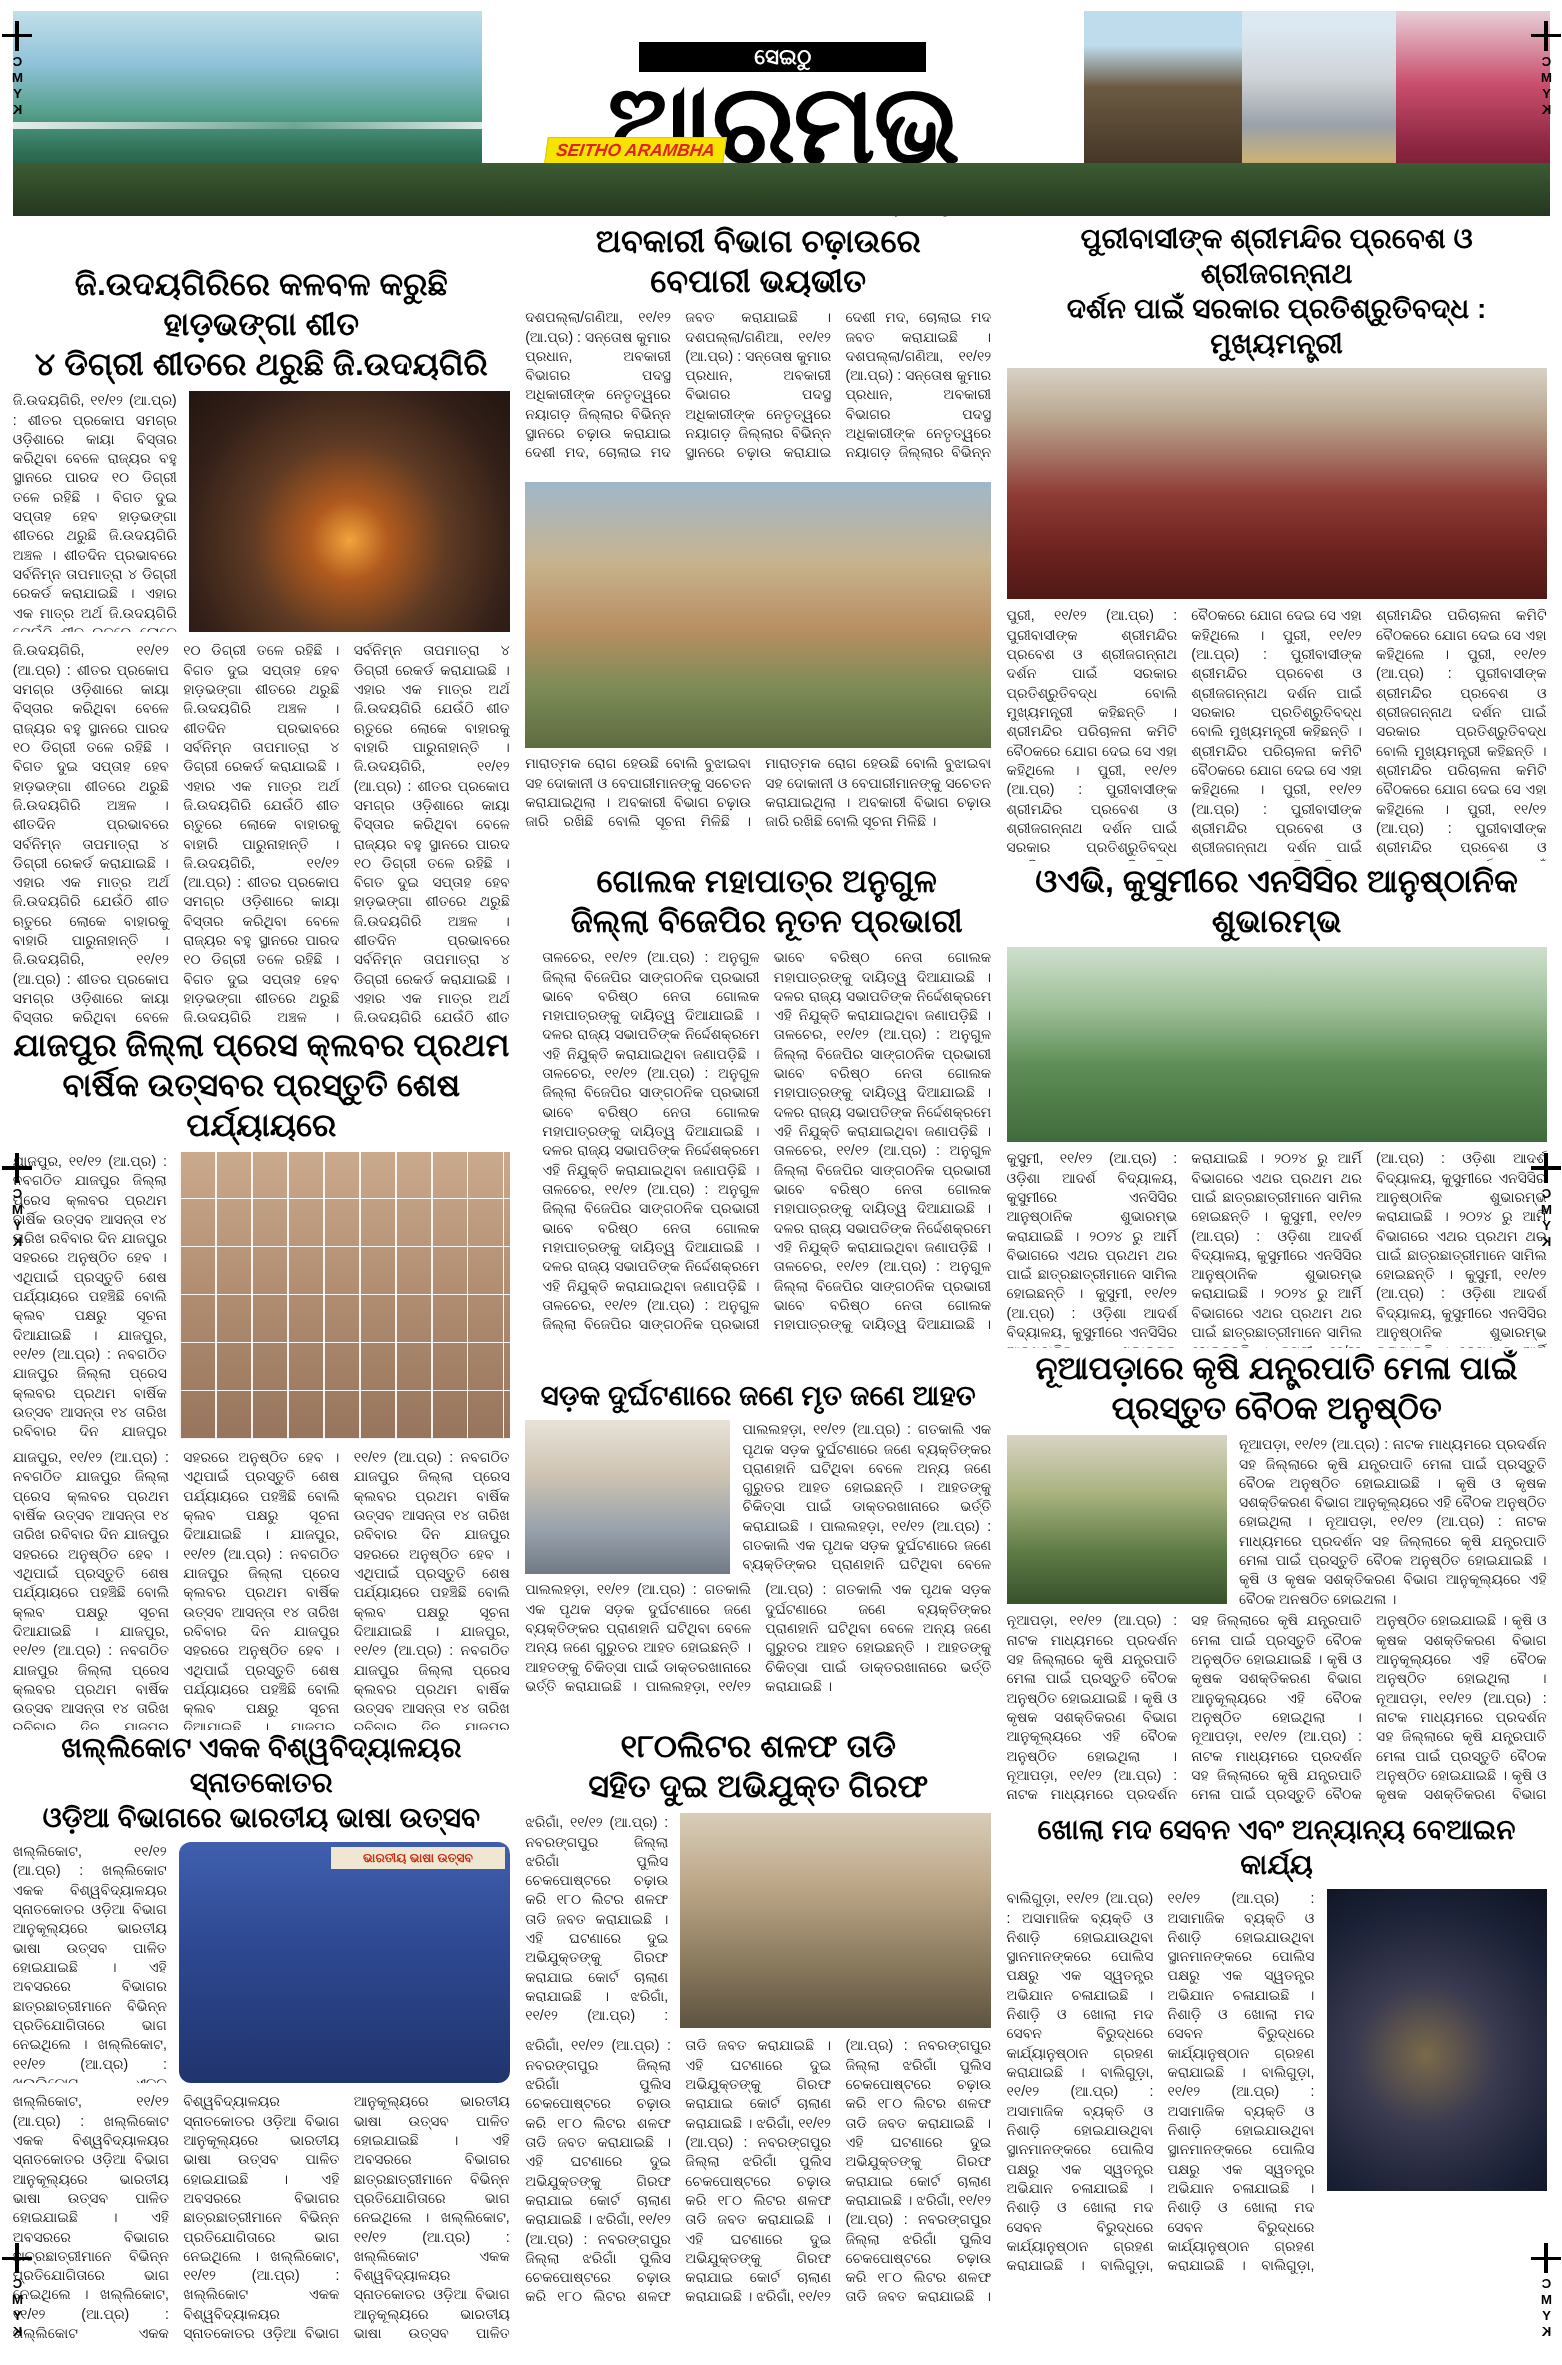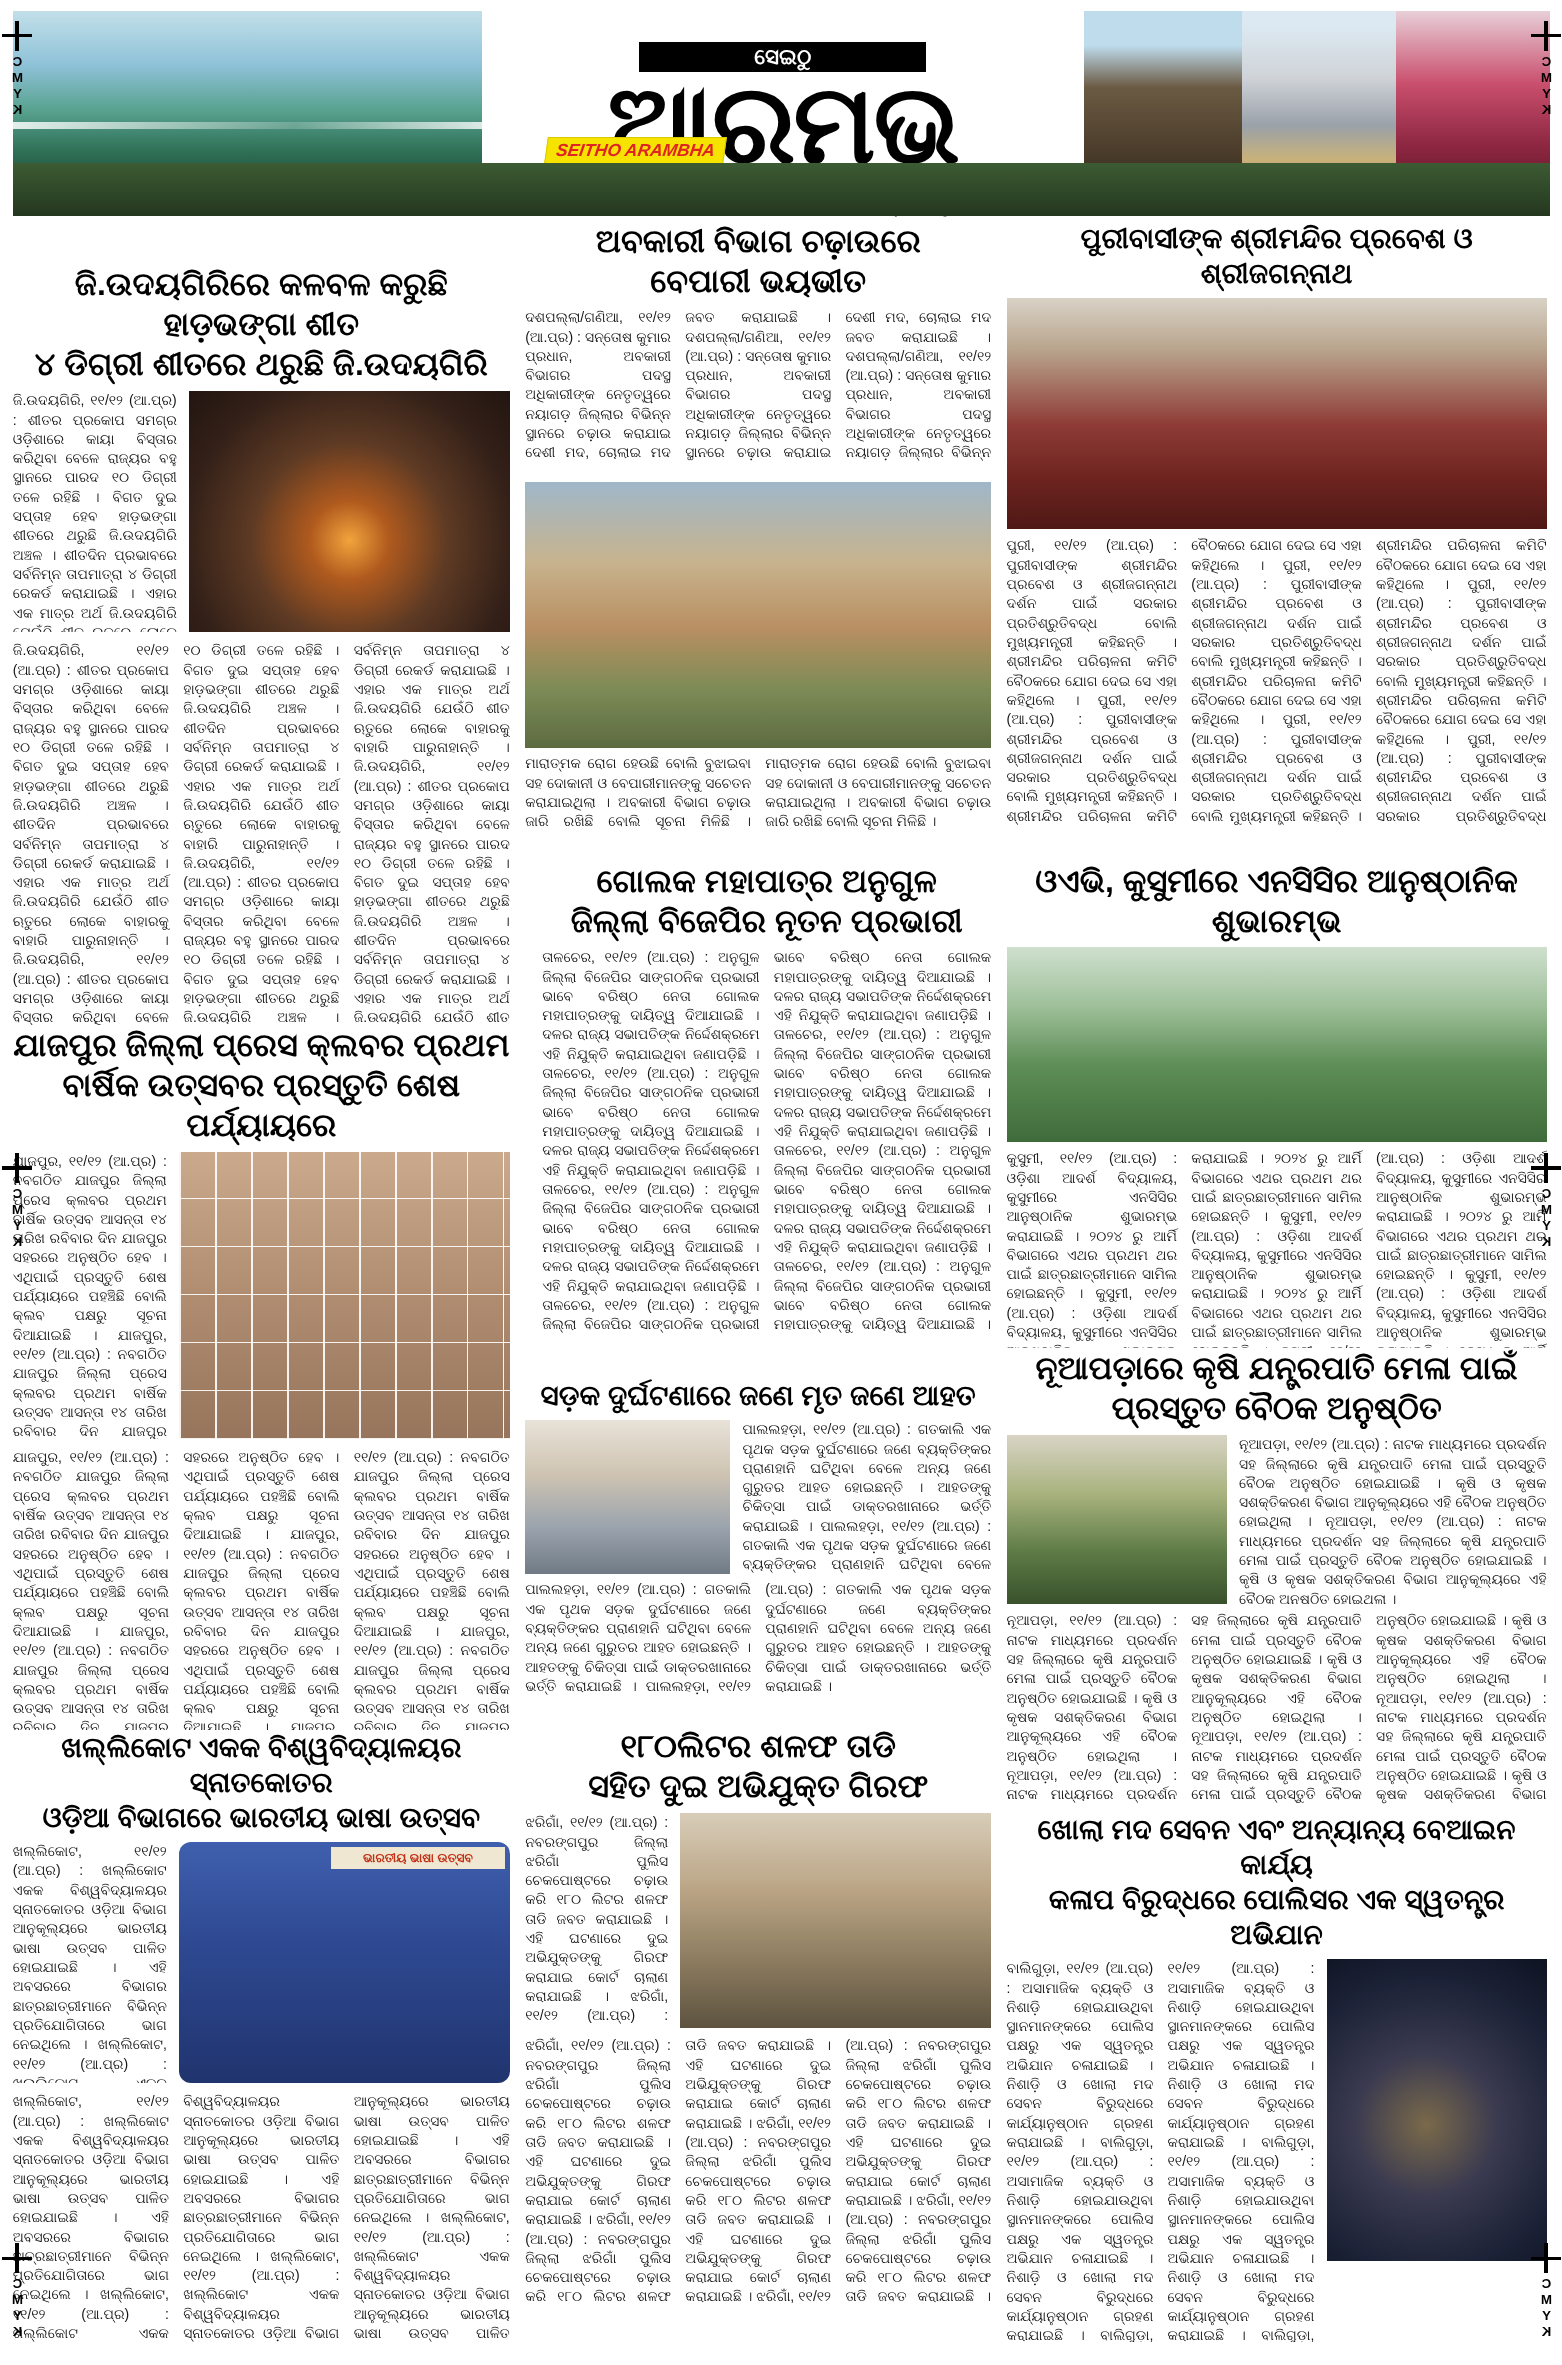--- a/index.html
+++ b/index.html
@@ -189,20 +189,21 @@
         </div>
         <div class="body cols-3" style="height:277px; margin-top:8.2px;">ଝରିଗାଁ, ୧୧/୧୨ (ଆ.ପ୍ର) : ନବରଙ୍ଗପୁର ଜିଲ୍ଲା ଝରିଗାଁ ପୁଲିସ ଚେକପୋଷ୍ଟରେ ଚଢ଼ାଉ କରି ୧୮୦ ଲିଟର ଶଳଫ ତାଡି ଜବତ କରାଯାଇଛି । ଏହି ଘଟଣାରେ ଦୁଇ ଅଭିଯୁକ୍ତଙ୍କୁ ଗିରଫ କରାଯାଇ କୋର୍ଟ ଚାଲାଣ କରାଯାଇଛି । ଝରିଗାଁ, ୧୧/୧୨ (ଆ.ପ୍ର) : ନବରଙ୍ଗପୁର ଜିଲ୍ଲା ଝରିଗାଁ ପୁଲିସ ଚେକପୋଷ୍ଟରେ ଚଢ଼ାଉ କରି ୧୮୦ ଲିଟର ଶଳଫ ତାଡି ଜବତ କରାଯାଇଛି । ଏହି ଘଟଣାରେ ଦୁଇ ଅଭିଯୁକ୍ତଙ୍କୁ ଗିରଫ କରାଯାଇ କୋର୍ଟ ଚାଲାଣ କରାଯାଇଛି । ଝରିଗାଁ, ୧୧/୧୨ (ଆ.ପ୍ର) : ନବରଙ୍ଗପୁର ଜିଲ୍ଲା ଝରିଗାଁ ପୁଲିସ ଚେକପୋଷ୍ଟରେ ଚଢ଼ାଉ କରି ୧୮୦ ଲିଟର ଶଳଫ ତାଡି ଜବତ କରାଯାଇଛି । ଏହି ଘଟଣାରେ ଦୁଇ ଅଭିଯୁକ୍ତଙ୍କୁ ଗିରଫ କରାଯାଇ କୋର୍ଟ ଚାଲାଣ କରାଯାଇଛି । ଝରିଗାଁ, ୧୧/୧୨ (ଆ.ପ୍ର) : ନବରଙ୍ଗପୁର ଜିଲ୍ଲା ଝରିଗାଁ ପୁଲିସ ଚେକପୋଷ୍ଟରେ ଚଢ଼ାଉ କରି ୧୮୦ ଲିଟର ଶଳଫ ତାଡି ଜବତ କରାଯାଇଛି । ଏହି ଘଟଣାରେ ଦୁଇ ଅଭିଯୁକ୍ତଙ୍କୁ ଗିରଫ କରାଯାଇ କୋର୍ଟ ଚାଲାଣ କରାଯାଇଛି । ଝରିଗାଁ, ୧୧/୧୨ (ଆ.ପ୍ର) : ନବରଙ୍ଗପୁର ଜିଲ୍ଲା ଝରିଗାଁ ପୁଲିସ ଚେକପୋଷ୍ଟରେ ଚଢ଼ାଉ କରି ୧୮୦ ଲିଟର ଶଳଫ ତାଡି ଜବତ କରାଯାଇଛି । ଏହି ଘଟଣାରେ ଦୁଇ ଅଭିଯୁକ୍ତଙ୍କୁ ଗିରଫ କରାଯାଇ କୋର୍ଟ ଚାଲାଣ କରାଯାଇଛି ।</div>
       </article>
 
     </section>
 
     <section class="col col-right">
 
       <article style="height:640px;">
         <h1 class="hl hl-56">ପୁରୀବାସୀଙ୍କ ଶ୍ରୀମନ୍ଦିର ପ୍ରବେଶ ଓ ଶ୍ରୀଜଗନ୍ନାଥ</h1>
+        <h1 class="hl hl-56">ଦର୍ଶନ ପାଇଁ ସରକାର ପ୍ରତିଶ୍ରୁତିବଦ୍ଧ : ମୁଖ୍ୟମନ୍ତ୍ରୀ</h1>
         <div class="photo ph-cm" style="width:100%; height:231px; margin-top:7.2px;"></div>
         <div class="body cols-3" style="height:302px; margin-top:7.2px;">ପୁରୀ, ୧୧/୧୨ (ଆ.ପ୍ର) : ପୁରୀବାସୀଙ୍କ ଶ୍ରୀମନ୍ଦିର ପ୍ରବେଶ ଓ ଶ୍ରୀଜଗନ୍ନାଥ ଦର୍ଶନ ପାଇଁ ସରକାର ପ୍ରତିଶ୍ରୁତିବଦ୍ଧ ବୋଲି ମୁଖ୍ୟମନ୍ତ୍ରୀ କହିଛନ୍ତି । ଶ୍ରୀମନ୍ଦିର ପରିଚାଳନା କମିଟି ବୈଠକରେ ଯୋଗ ଦେଇ ସେ ଏହା କହିଥିଲେ । ପୁରୀ, ୧୧/୧୨ (ଆ.ପ୍ର) : ପୁରୀବାସୀଙ୍କ ଶ୍ରୀମନ୍ଦିର ପ୍ରବେଶ ଓ ଶ୍ରୀଜଗନ୍ନାଥ ଦର୍ଶନ ପାଇଁ ସରକାର ପ୍ରତିଶ୍ରୁତିବଦ୍ଧ ବୋଲି ମୁଖ୍ୟମନ୍ତ୍ରୀ କହିଛନ୍ତି । ଶ୍ରୀମନ୍ଦିର ପରିଚାଳନା କମିଟି ବୈଠକରେ ଯୋଗ ଦେଇ ସେ ଏହା କହିଥିଲେ । ପୁରୀ, ୧୧/୧୨ (ଆ.ପ୍ର) : ପୁରୀବାସୀଙ୍କ ଶ୍ରୀମନ୍ଦିର ପ୍ରବେଶ ଓ ଶ୍ରୀଜଗନ୍ନାଥ ଦର୍ଶନ ପାଇଁ ସରକାର ପ୍ରତିଶ୍ରୁତିବଦ୍ଧ ବୋଲି ମୁଖ୍ୟମନ୍ତ୍ରୀ କହିଛନ୍ତି । ଶ୍ରୀମନ୍ଦିର ପରିଚାଳନା କମିଟି ବୈଠକରେ ଯୋଗ ଦେଇ ସେ ଏହା କହିଥିଲେ । ପୁରୀ, ୧୧/୧୨ (ଆ.ପ୍ର) : ପୁରୀବାସୀଙ୍କ ଶ୍ରୀମନ୍ଦିର ପ୍ରବେଶ ଓ ଶ୍ରୀଜଗନ୍ନାଥ ଦର୍ଶନ ପାଇଁ ସରକାର ପ୍ରତିଶ୍ରୁତିବଦ୍ଧ ବୋଲି ମୁଖ୍ୟମନ୍ତ୍ରୀ କହିଛନ୍ତି । ଶ୍ରୀମନ୍ଦିର ପରିଚାଳନା କମିଟି ବୈଠକରେ ଯୋଗ ଦେଇ ସେ ଏହା କହିଥିଲେ । ପୁରୀ, ୧୧/୧୨ (ଆ.ପ୍ର) : ପୁରୀବାସୀଙ୍କ ଶ୍ରୀମନ୍ଦିର ପ୍ରବେଶ ଓ ଶ୍ରୀଜଗନ୍ନାଥ ଦର୍ଶନ ପାଇଁ ସରକାର ପ୍ରତିଶ୍ରୁତିବଦ୍ଧ ବୋଲି ମୁଖ୍ୟମନ୍ତ୍ରୀ କହିଛନ୍ତି । ଶ୍ରୀମନ୍ଦିର ପରିଚାଳନା କମିଟି ବୈଠକରେ ଯୋଗ ଦେଇ ସେ ଏହା କହିଥିଲେ । ପୁରୀ, ୧୧/୧୨ (ଆ.ପ୍ର) : ପୁରୀବାସୀଙ୍କ ଶ୍ରୀମନ୍ଦିର ପ୍ରବେଶ ଓ ଶ୍ରୀଜଗନ୍ନାଥ ଦର୍ଶନ ପାଇଁ ସରକାର ପ୍ରତିଶ୍ରୁତିବଦ୍ଧ ବୋଲି ମୁଖ୍ୟମନ୍ତ୍ରୀ କହିଛନ୍ତି । ଶ୍ରୀମନ୍ଦିର ପରିଚାଳନା କମିଟି ବୈଠକରେ ଯୋଗ ଦେଇ ସେ ଏହା କହିଥିଲେ ।</div>
       </article>
 
       <article style="height:487px;">
         <h1 class="hl hl-50">ଓଏଭି, କୁସୁମୀରେ ଏନସିସିର ଆନୁଷ୍ଠାନିକ ଶୁଭାରମ୍ଭ</h1>
         <div class="photo ph-ncc" style="width:100%; height:195px; margin-top:6.1px;"></div>
         <div class="body cols-3" style="height:231px; margin-top:7.2px;">କୁସୁମୀ, ୧୧/୧୨ (ଆ.ପ୍ର) : ଓଡ଼ିଶା ଆଦର୍ଶ ବିଦ୍ୟାଳୟ, କୁସୁମୀରେ ଏନସିସିର ଆନୁଷ୍ଠାନିକ ଶୁଭାରମ୍ଭ କରାଯାଇଛି । ୨୦୨୪ ରୁ ଆର୍ମି ବିଭାଗରେ ଏଥର ପ୍ରଥମ ଥର ପାଇଁ ଛାତ୍ରଛାତ୍ରୀମାନେ ସାମିଲ ହୋଇଛନ୍ତି । କୁସୁମୀ, ୧୧/୧୨ (ଆ.ପ୍ର) : ଓଡ଼ିଶା ଆଦର୍ଶ ବିଦ୍ୟାଳୟ, କୁସୁମୀରେ ଏନସିସିର ଆନୁଷ୍ଠାନିକ ଶୁଭାରମ୍ଭ କରାଯାଇଛି । ୨୦୨୪ ରୁ ଆର୍ମି ବିଭାଗରେ ଏଥର ପ୍ରଥମ ଥର ପାଇଁ ଛାତ୍ରଛାତ୍ରୀମାନେ ସାମିଲ ହୋଇଛନ୍ତି । କୁସୁମୀ, ୧୧/୧୨ (ଆ.ପ୍ର) : ଓଡ଼ିଶା ଆଦର୍ଶ ବିଦ୍ୟାଳୟ, କୁସୁମୀରେ ଏନସିସିର ଆନୁଷ୍ଠାନିକ ଶୁଭାରମ୍ଭ କରାଯାଇଛି । ୨୦୨୪ ରୁ ଆର୍ମି ବିଭାଗରେ ଏଥର ପ୍ରଥମ ଥର ପାଇଁ ଛାତ୍ରଛାତ୍ରୀମାନେ ସାମିଲ ହୋଇଛନ୍ତି । କୁସୁମୀ, ୧୧/୧୨ (ଆ.ପ୍ର) : ଓଡ଼ିଶା ଆଦର୍ଶ ବିଦ୍ୟାଳୟ, କୁସୁମୀରେ ଏନସିସିର ଆନୁଷ୍ଠାନିକ ଶୁଭାରମ୍ଭ କରାଯାଇଛି । ୨୦୨୪ ରୁ ଆର୍ମି ବିଭାଗରେ ଏଥର ପ୍ରଥମ ଥର ପାଇଁ ଛାତ୍ରଛାତ୍ରୀମାନେ ସାମିଲ ହୋଇଛନ୍ତି । କୁସୁମୀ, ୧୧/୧୨ (ଆ.ପ୍ର) : ଓଡ଼ିଶା ଆଦର୍ଶ ବିଦ୍ୟାଳୟ, କୁସୁମୀରେ ଏନସିସିର ଆନୁଷ୍ଠାନିକ ଶୁଭାରମ୍ଭ କରାଯାଇଛି । ୨୦୨୪ ରୁ ଆର୍ମି ବିଭାଗରେ ଏଥର ପ୍ରଥମ ଥର ପାଇଁ ଛାତ୍ରଛାତ୍ରୀମାନେ ସାମିଲ ହୋଇଛନ୍ତି ।</div>
       </article>
 
@@ -210,21 +211,20 @@
         <h1 class="hl hl-50">ନୂଆପଡ଼ାରେ କୃଷି ଯନ୍ତ୍ରପାତି ମେଳା ପାଇଁ ପ୍ରସ୍ତୁତ ବୈଠକ ଅନୁଷ୍ଠିତ</h1>
         <div class="artflex">
           <div class="photo ph-agri" style="flex:0 0 220px; height:169px;"></div>
           <div class="body" style="flex:1 1 auto; height:169px;">ନୂଆପଡ଼ା, ୧୧/୧୨ (ଆ.ପ୍ର) : ନାଟକ ମାଧ୍ୟମରେ ପ୍ରଦର୍ଶନ ସହ ଜିଲ୍ଲାରେ କୃଷି ଯନ୍ତ୍ରପାତି ମେଳା ପାଇଁ ପ୍ରସ୍ତୁତି ବୈଠକ ଅନୁଷ୍ଠିତ ହୋଇଯାଇଛି । କୃଷି ଓ କୃଷକ ସଶକ୍ତିକରଣ ବିଭାଗ ଆନୁକୂଲ୍ୟରେ ଏହି ବୈଠକ ଅନୁଷ୍ଠିତ ହୋଇଥିଲା । ନୂଆପଡ଼ା, ୧୧/୧୨ (ଆ.ପ୍ର) : ନାଟକ ମାଧ୍ୟମରେ ପ୍ରଦର୍ଶନ ସହ ଜିଲ୍ଲାରେ କୃଷି ଯନ୍ତ୍ରପାତି ମେଳା ପାଇଁ ପ୍ରସ୍ତୁତି ବୈଠକ ଅନୁଷ୍ଠିତ ହୋଇଯାଇଛି । କୃଷି ଓ କୃଷକ ସଶକ୍ତିକରଣ ବିଭାଗ ଆନୁକୂଲ୍ୟରେ ଏହି ବୈଠକ ଅନୁଷ୍ଠିତ ହୋଇଥିଲା ।</div>
         </div>
         <div class="body cols-3" style="height:205px; margin-top:7.2px;">ନୂଆପଡ଼ା, ୧୧/୧୨ (ଆ.ପ୍ର) : ନାଟକ ମାଧ୍ୟମରେ ପ୍ରଦର୍ଶନ ସହ ଜିଲ୍ଲାରେ କୃଷି ଯନ୍ତ୍ରପାତି ମେଳା ପାଇଁ ପ୍ରସ୍ତୁତି ବୈଠକ ଅନୁଷ୍ଠିତ ହୋଇଯାଇଛି । କୃଷି ଓ କୃଷକ ସଶକ୍ତିକରଣ ବିଭାଗ ଆନୁକୂଲ୍ୟରେ ଏହି ବୈଠକ ଅନୁଷ୍ଠିତ ହୋଇଥିଲା । ନୂଆପଡ଼ା, ୧୧/୧୨ (ଆ.ପ୍ର) : ନାଟକ ମାଧ୍ୟମରେ ପ୍ରଦର୍ଶନ ସହ ଜିଲ୍ଲାରେ କୃଷି ଯନ୍ତ୍ରପାତି ମେଳା ପାଇଁ ପ୍ରସ୍ତୁତି ବୈଠକ ଅନୁଷ୍ଠିତ ହୋଇଯାଇଛି । କୃଷି ଓ କୃଷକ ସଶକ୍ତିକରଣ ବିଭାଗ ଆନୁକୂଲ୍ୟରେ ଏହି ବୈଠକ ଅନୁଷ୍ଠିତ ହୋଇଥିଲା । ନୂଆପଡ଼ା, ୧୧/୧୨ (ଆ.ପ୍ର) : ନାଟକ ମାଧ୍ୟମରେ ପ୍ରଦର୍ଶନ ସହ ଜିଲ୍ଲାରେ କୃଷି ଯନ୍ତ୍ରପାତି ମେଳା ପାଇଁ ପ୍ରସ୍ତୁତି ବୈଠକ ଅନୁଷ୍ଠିତ ହୋଇଯାଇଛି । କୃଷି ଓ କୃଷକ ସଶକ୍ତିକରଣ ବିଭାଗ ଆନୁକୂଲ୍ୟରେ ଏହି ବୈଠକ ଅନୁଷ୍ଠିତ ହୋଇଥିଲା । ନୂଆପଡ଼ା, ୧୧/୧୨ (ଆ.ପ୍ର) : ନାଟକ ମାଧ୍ୟମରେ ପ୍ରଦର୍ଶନ ସହ ଜିଲ୍ଲାରେ କୃଷି ଯନ୍ତ୍ରପାତି ମେଳା ପାଇଁ ପ୍ରସ୍ତୁତି ବୈଠକ ଅନୁଷ୍ଠିତ ହୋଇଯାଇଛି । କୃଷି ଓ କୃଷକ ସଶକ୍ତିକରଣ ବିଭାଗ ଆନୁକୂଲ୍ୟରେ ଏହି ବୈଠକ ଅନୁଷ୍ଠିତ ହୋଇଥିଲା ।</div>
       </article>
 
       <article style="height:530px;">
         <h1 class="hl hl-56">ଖୋଲା ମଦ ସେବନ ଏବଂ ଅନ୍ୟାନ୍ୟ ବେଆଇନ କାର୍ଯ୍ୟ</h1>
-        <h1 class="hl hl-56">କଳାପ ବିରୁଦ୍ଧରେ ପୋଲିସର ଏକ ସ୍ୱତନ୍ତ୍ର ଅଭିଯାନ</h1>
         <div class="artflex">
           <div class="body cols-2" style="flex:1 1 auto; height:405px;">ବାଲିଗୁଡ଼ା, ୧୧/୧୨ (ଆ.ପ୍ର) : ଅସାମାଜିକ ବ୍ୟକ୍ତି ଓ ନିଶାଡ଼ି ହୋଇଯାଉଥିବା ସ୍ଥାନମାନଙ୍କରେ ପୋଲିସ ପକ୍ଷରୁ ଏକ ସ୍ୱତନ୍ତ୍ର ଅଭିଯାନ ଚଳାଯାଇଛି । ନିଶାଡ଼ି ଓ ଖୋଲା ମଦ ସେବନ ବିରୁଦ୍ଧରେ କାର୍ଯ୍ୟାନୁଷ୍ଠାନ ଗ୍ରହଣ କରାଯାଇଛି । ବାଲିଗୁଡ଼ା, ୧୧/୧୨ (ଆ.ପ୍ର) : ଅସାମାଜିକ ବ୍ୟକ୍ତି ଓ ନିଶାଡ଼ି ହୋଇଯାଉଥିବା ସ୍ଥାନମାନଙ୍କରେ ପୋଲିସ ପକ୍ଷରୁ ଏକ ସ୍ୱତନ୍ତ୍ର ଅଭିଯାନ ଚଳାଯାଇଛି । ନିଶାଡ଼ି ଓ ଖୋଲା ମଦ ସେବନ ବିରୁଦ୍ଧରେ କାର୍ଯ୍ୟାନୁଷ୍ଠାନ ଗ୍ରହଣ କରାଯାଇଛି । ବାଲିଗୁଡ଼ା, ୧୧/୧୨ (ଆ.ପ୍ର) : ଅସାମାଜିକ ବ୍ୟକ୍ତି ଓ ନିଶାଡ଼ି ହୋଇଯାଉଥିବା ସ୍ଥାନମାନଙ୍କରେ ପୋଲିସ ପକ୍ଷରୁ ଏକ ସ୍ୱତନ୍ତ୍ର ଅଭିଯାନ ଚଳାଯାଇଛି । ନିଶାଡ଼ି ଓ ଖୋଲା ମଦ ସେବନ ବିରୁଦ୍ଧରେ କାର୍ଯ୍ୟାନୁଷ୍ଠାନ ଗ୍ରହଣ କରାଯାଇଛି । ବାଲିଗୁଡ଼ା, ୧୧/୧୨ (ଆ.ପ୍ର) : ଅସାମାଜିକ ବ୍ୟକ୍ତି ଓ ନିଶାଡ଼ି ହୋଇଯାଉଥିବା ସ୍ଥାନମାନଙ୍କରେ ପୋଲିସ ପକ୍ଷରୁ ଏକ ସ୍ୱତନ୍ତ୍ର ଅଭିଯାନ ଚଳାଯାଇଛି । ନିଶାଡ଼ି ଓ ଖୋଲା ମଦ ସେବନ ବିରୁଦ୍ଧରେ କାର୍ଯ୍ୟାନୁଷ୍ଠାନ ଗ୍ରହଣ କରାଯାଇଛି । ବାଲିଗୁଡ଼ା, ୧୧/୧୨ (ଆ.ପ୍ର) : ଅସାମାଜିକ ବ୍ୟକ୍ତି ଓ ନିଶାଡ଼ି ହୋଇଯାଉଥିବା ସ୍ଥାନମାନଙ୍କରେ ପୋଲିସ ପକ୍ଷରୁ ଏକ ସ୍ୱତନ୍ତ୍ର ଅଭିଯାନ ଚଳାଯାଇଛି । ନିଶାଡ଼ି ଓ ଖୋଲା ମଦ ସେବନ ବିରୁଦ୍ଧରେ କାର୍ଯ୍ୟାନୁଷ୍ଠାନ ଗ୍ରହଣ କରାଯାଇଛି । ବାଲିଗୁଡ଼ା, ୧୧/୧୨ (ଆ.ପ୍ର) : ଅସାମାଜିକ ବ୍ୟକ୍ତି ଓ ନିଶାଡ଼ି ହୋଇଯାଉଥିବା ସ୍ଥାନମାନଙ୍କରେ ପୋଲିସ ପକ୍ଷରୁ ଏକ ସ୍ୱତନ୍ତ୍ର ଅଭିଯାନ ଚଳାଯାଇଛି । ନିଶାଡ଼ି ଓ ଖୋଲା ମଦ ସେବନ ବିରୁଦ୍ଧରେ କାର୍ଯ୍ୟାନୁଷ୍ଠାନ ଗ୍ରହଣ କରାଯାଇଛି ।</div>
           <div class="photo ph-night" style="flex:0 0 220px; height:302px;"></div>
         </div>
       </article>
 
     </section>
   </main>
 </div>
 

